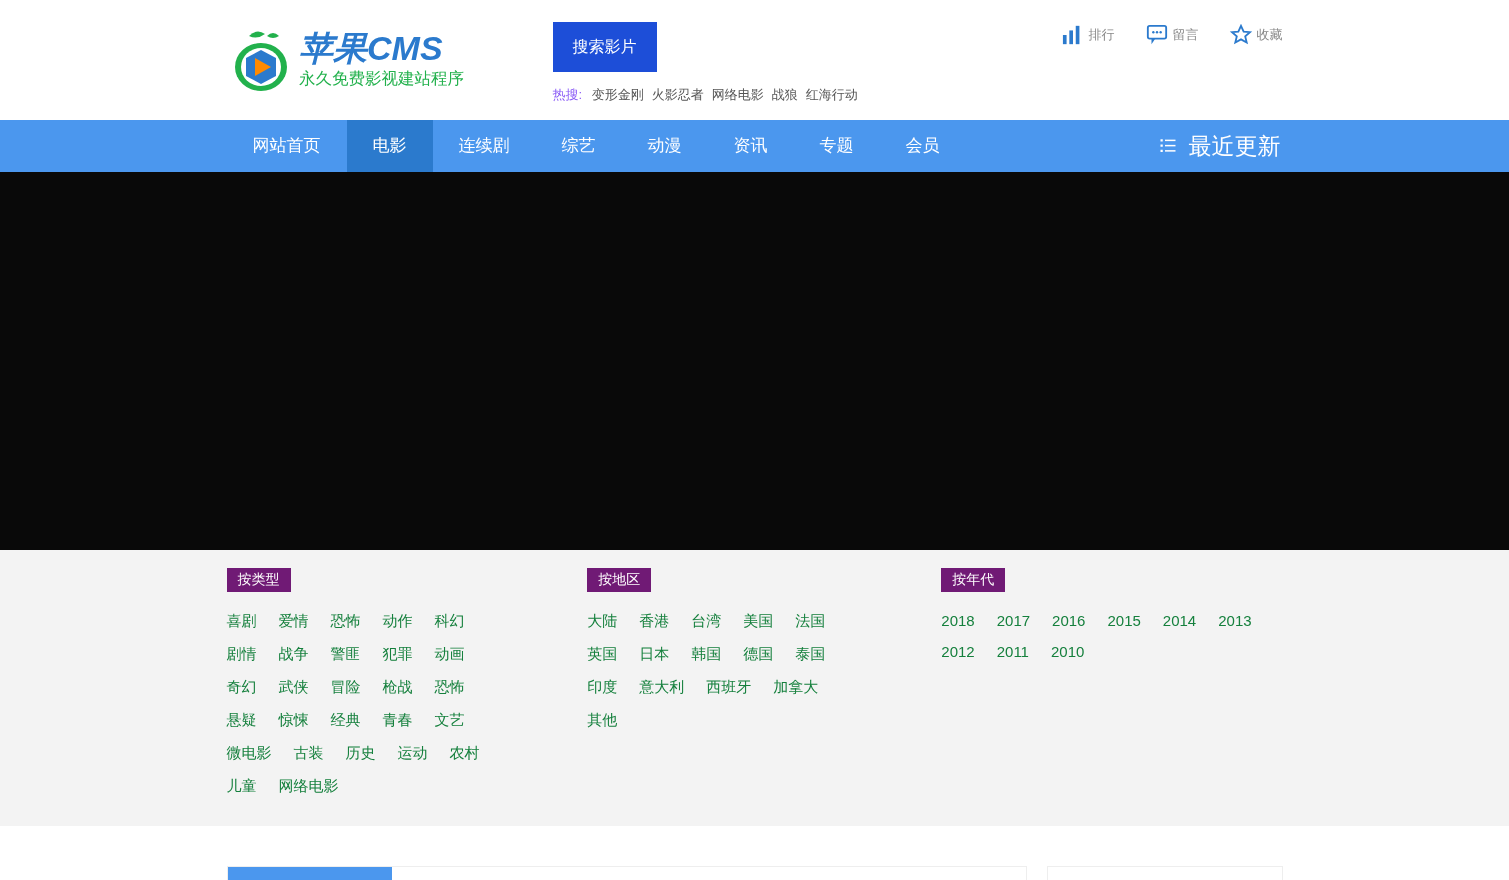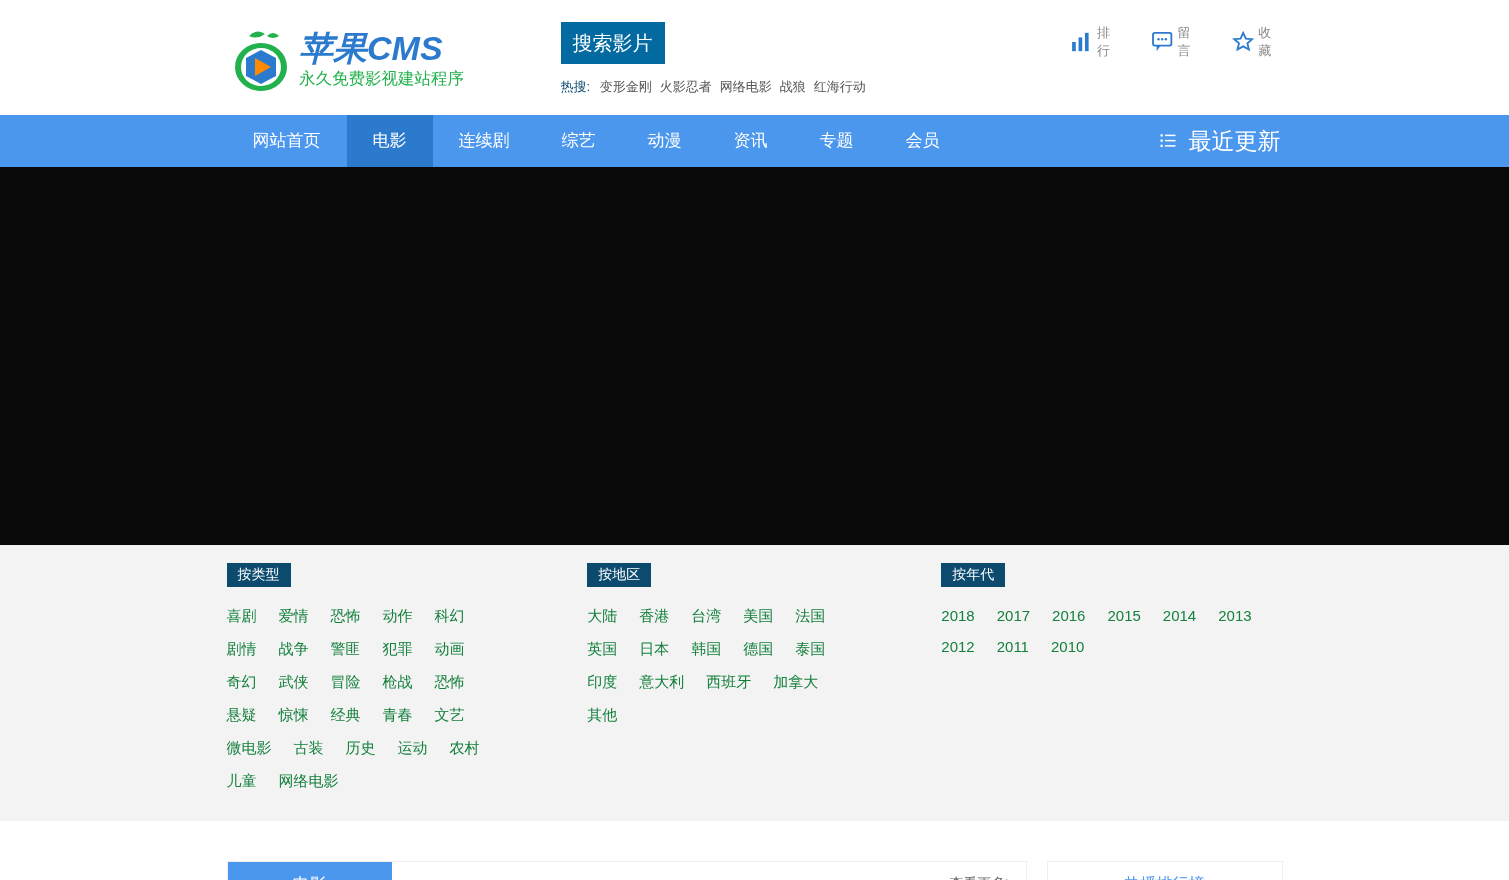--- a/index.html
+++ b/index.html
@@ -1,30 +1,30 @@
 <!DOCTYPE html>
 <html><head>
 <meta charset="utf-8">
 <style>
 * { margin:0; padding:0; box-sizing:border-box; }
 body { font-family:"Microsoft YaHei","PingFang SC",Arial,sans-serif; background:#fff; color:#333; font-size:14px; }
 a { text-decoration:none; color:inherit; cursor:pointer; }
 
 
-.header { width:1056px; margin:0 auto; display:flex; align-items:flex-start; padding:22px 0 16px; gap:12px; }
+.header { width:1056px; margin:0 auto; display:flex; align-items:flex-start; padding:22px 0 16px; gap:4px; }
 .logo { width:258px; flex:none; }
 .logo svg { width:258px; height:74px; }
 
 .search-wrap { flex:none; width:498px; margin-left:64px; }
 .search-row { display:flex; }
 .search-input { flex:1; height:42px; border:1px solid #ddd; border-right:none; padding:0 12px; font-size:14px; color:#666; outline:none; }
 .search-input::placeholder { color:#999; }
-.search-btn { width:104px; height:42px; background:#0369a1; border:none; color:#fff; font-size:20px; cursor:pointer; }
+.search-btn { width:104px; height:50px; background:#1d4ed8; border:none; color:#fff; font-size:16px; cursor:pointer; }
 .hot-row { margin-top:14px; font-size:13px; color:#444; }
-.hot-row .lbl { color:#0c4a6e; margin-right:6px; }
+.hot-row .lbl { color:#8b5cf6; margin-right:6px; }
 .hot-row a { color:#555; margin-right:8px; }
 
 .top-icons { display:flex; gap:30px; margin-left:auto; margin-top:2px; }
 .top-ic { display:flex; flex-direction:row; align-items:center; gap:4px; color:#888; cursor:pointer; }
 .top-ic svg { width:24px; height:22px; }
 .top-ic span { font-size:13px; }
 
 
 .nav { width:100%; background:#4b97ee; height:52px; }
 .nav-inner { width:1056px; margin:0 auto; display:flex; height:52px; }
@@ -36,21 +36,21 @@
 
 .stage { width:100%; height:378px; background:#090909; }
 
 
 .filters { width:100%; background:#f3f3f3; padding:18px 0 30px; }
 .filters-inner { width:1056px; margin:0 auto; display:flex; gap:80px; }
 .fcol { }
 .fcol.c1 { width:326px; }
 .fcol.c2 { width:318px; }
 .fcol.c3 { width:396px; }
-.flabel { display:inline-block; background:#0c4a6e; color:#fff; font-size:14px; padding:3px 11px; margin-bottom:20px; }
+.flabel { display:inline-block; background:#701a75; color:#fff; font-size:14px; padding:3px 11px; margin-bottom:20px; }
 .flist { display:flex; flex-wrap:wrap; gap:14px 22px; }
 .flist a { color:#15803d; font-size:15px; }
 
 
 .btm { width:1056px; margin:40px auto 0; display:flex; gap:20px; }
 .btm-left { flex:1; display:flex; border:1px solid #eee; height:46px; }
 .btm-tab { width:164px; background:#4b97ee; color:#fff; font-size:17px; display:flex; align-items:center; justify-content:center; }
 .btm-more { margin-left:auto; display:flex; align-items:center; padding-right:12px; color:#666; font-size:14px; }
 .btm-right { width:236px; border:1px solid #eee; height:46px; display:flex; align-items:center; justify-content:center; color:#4b97ee; font-size:16px; }
 </style>

